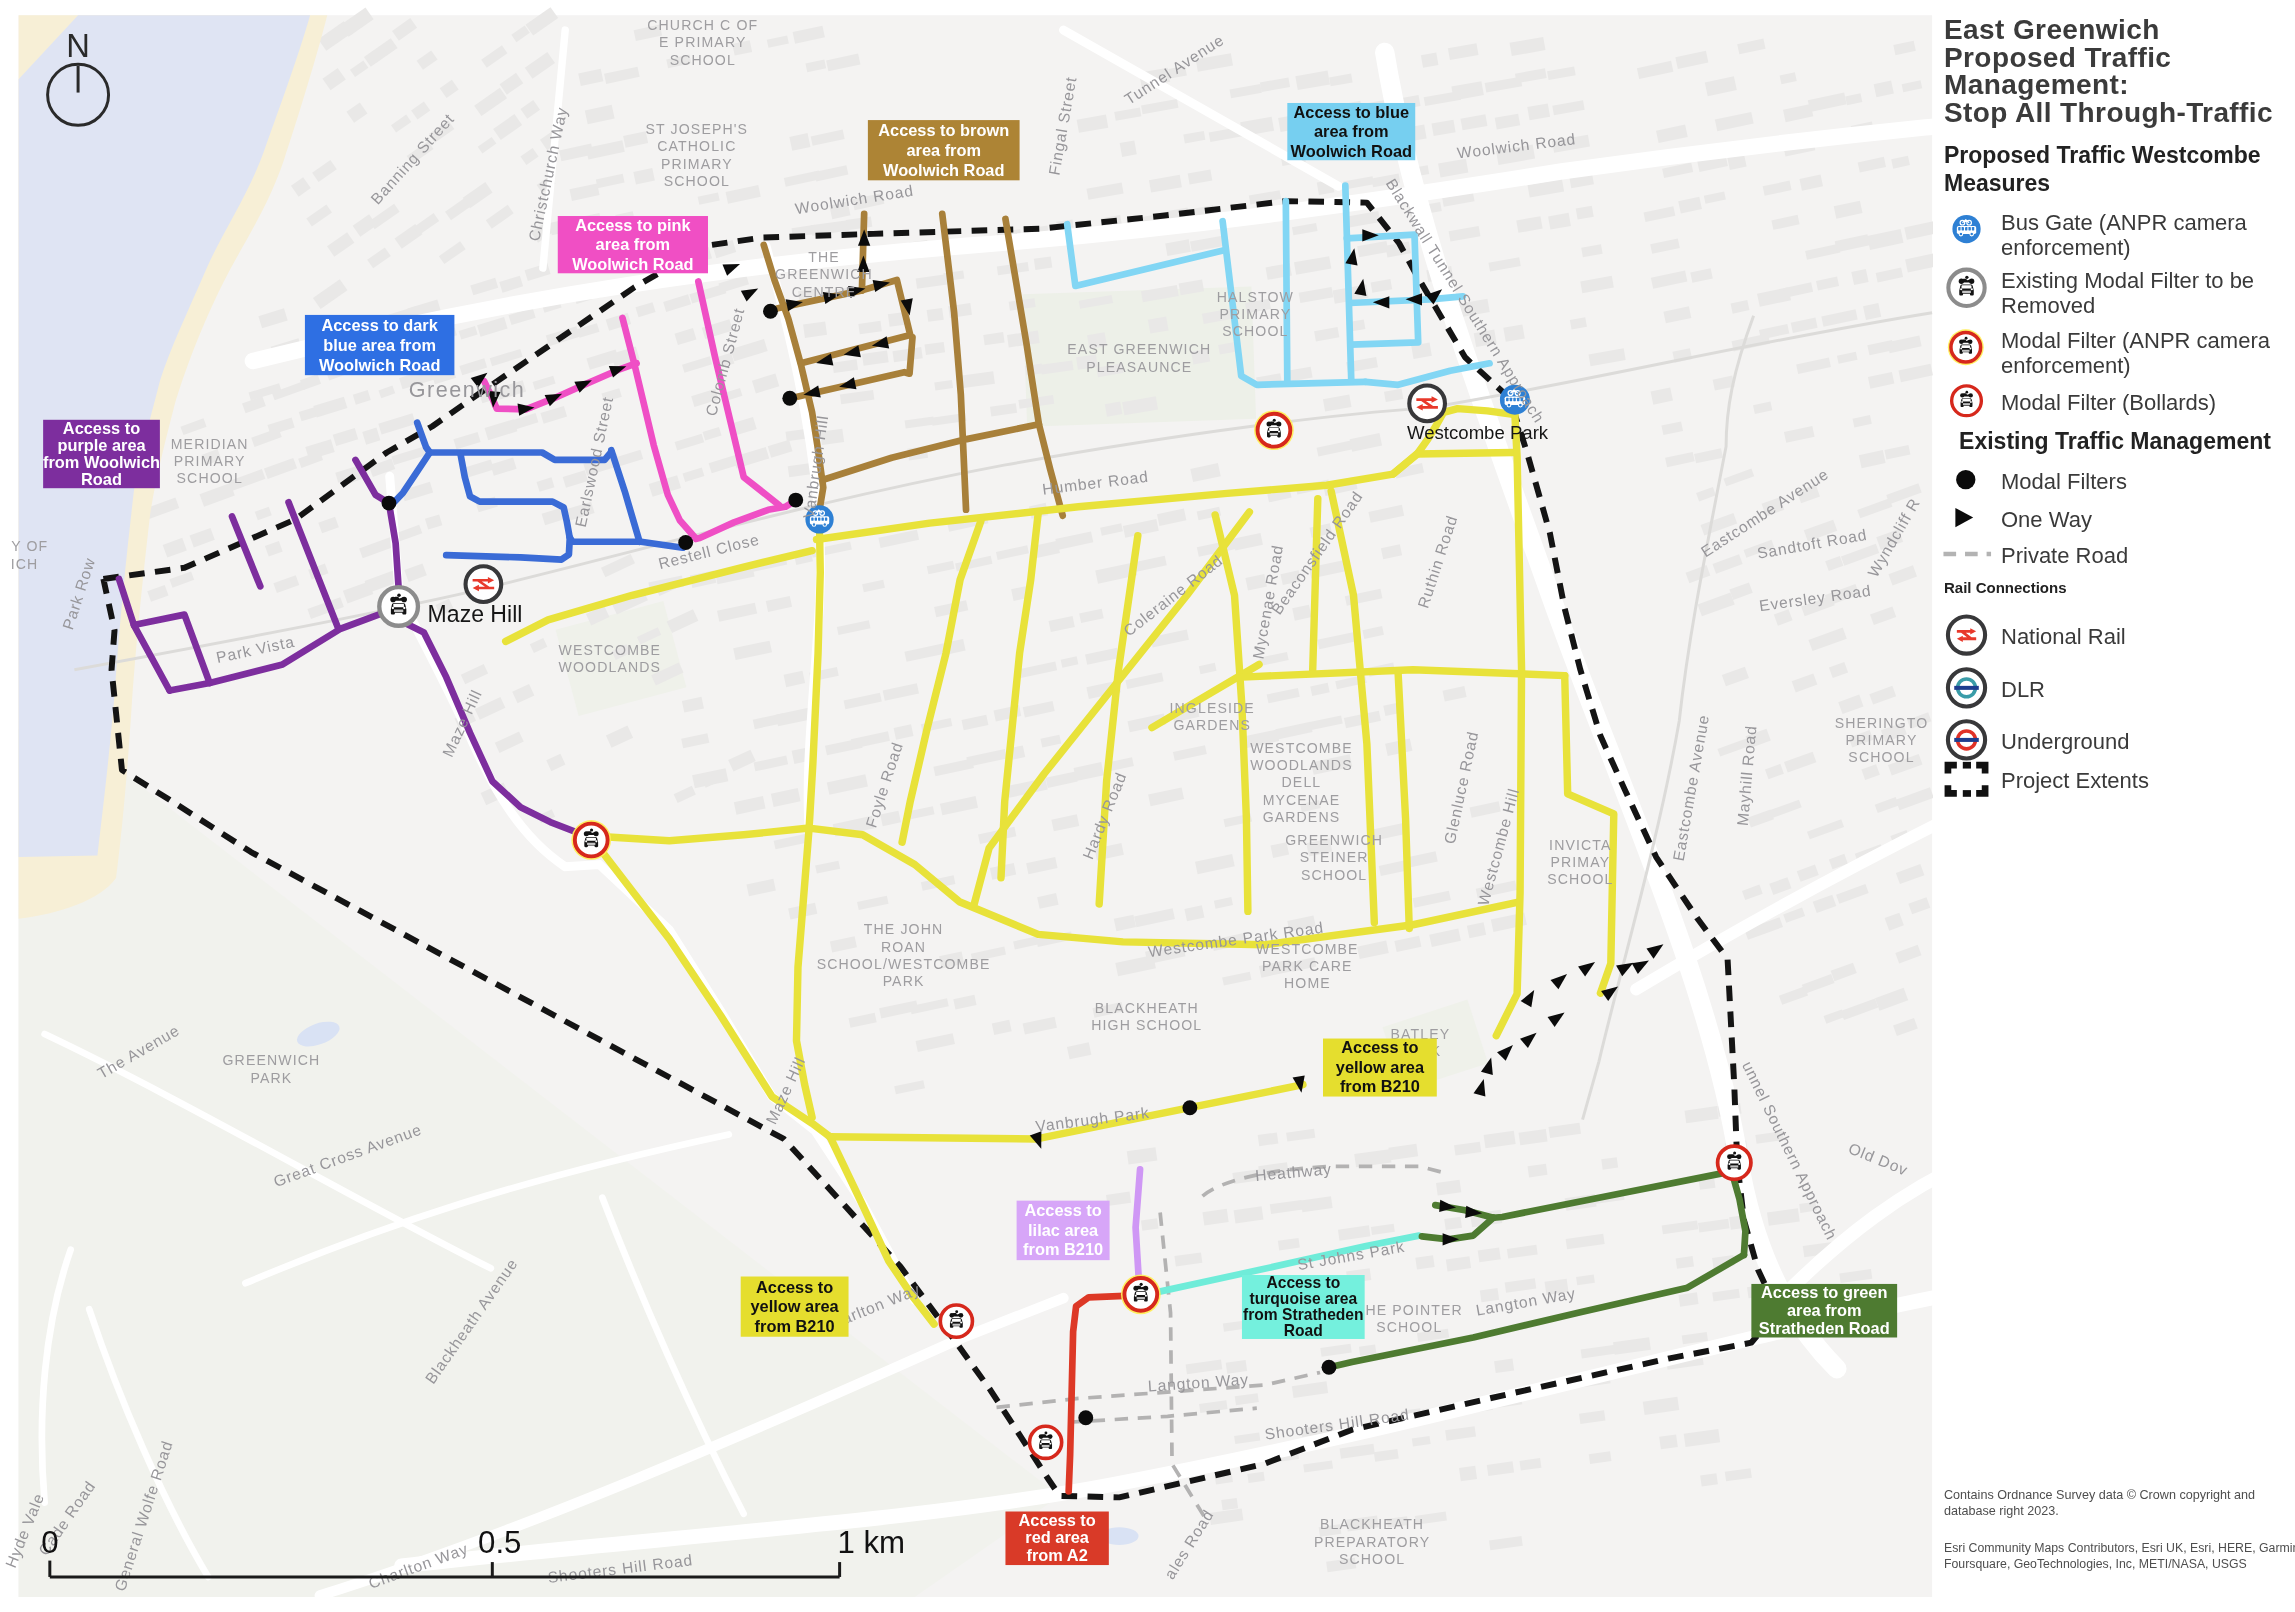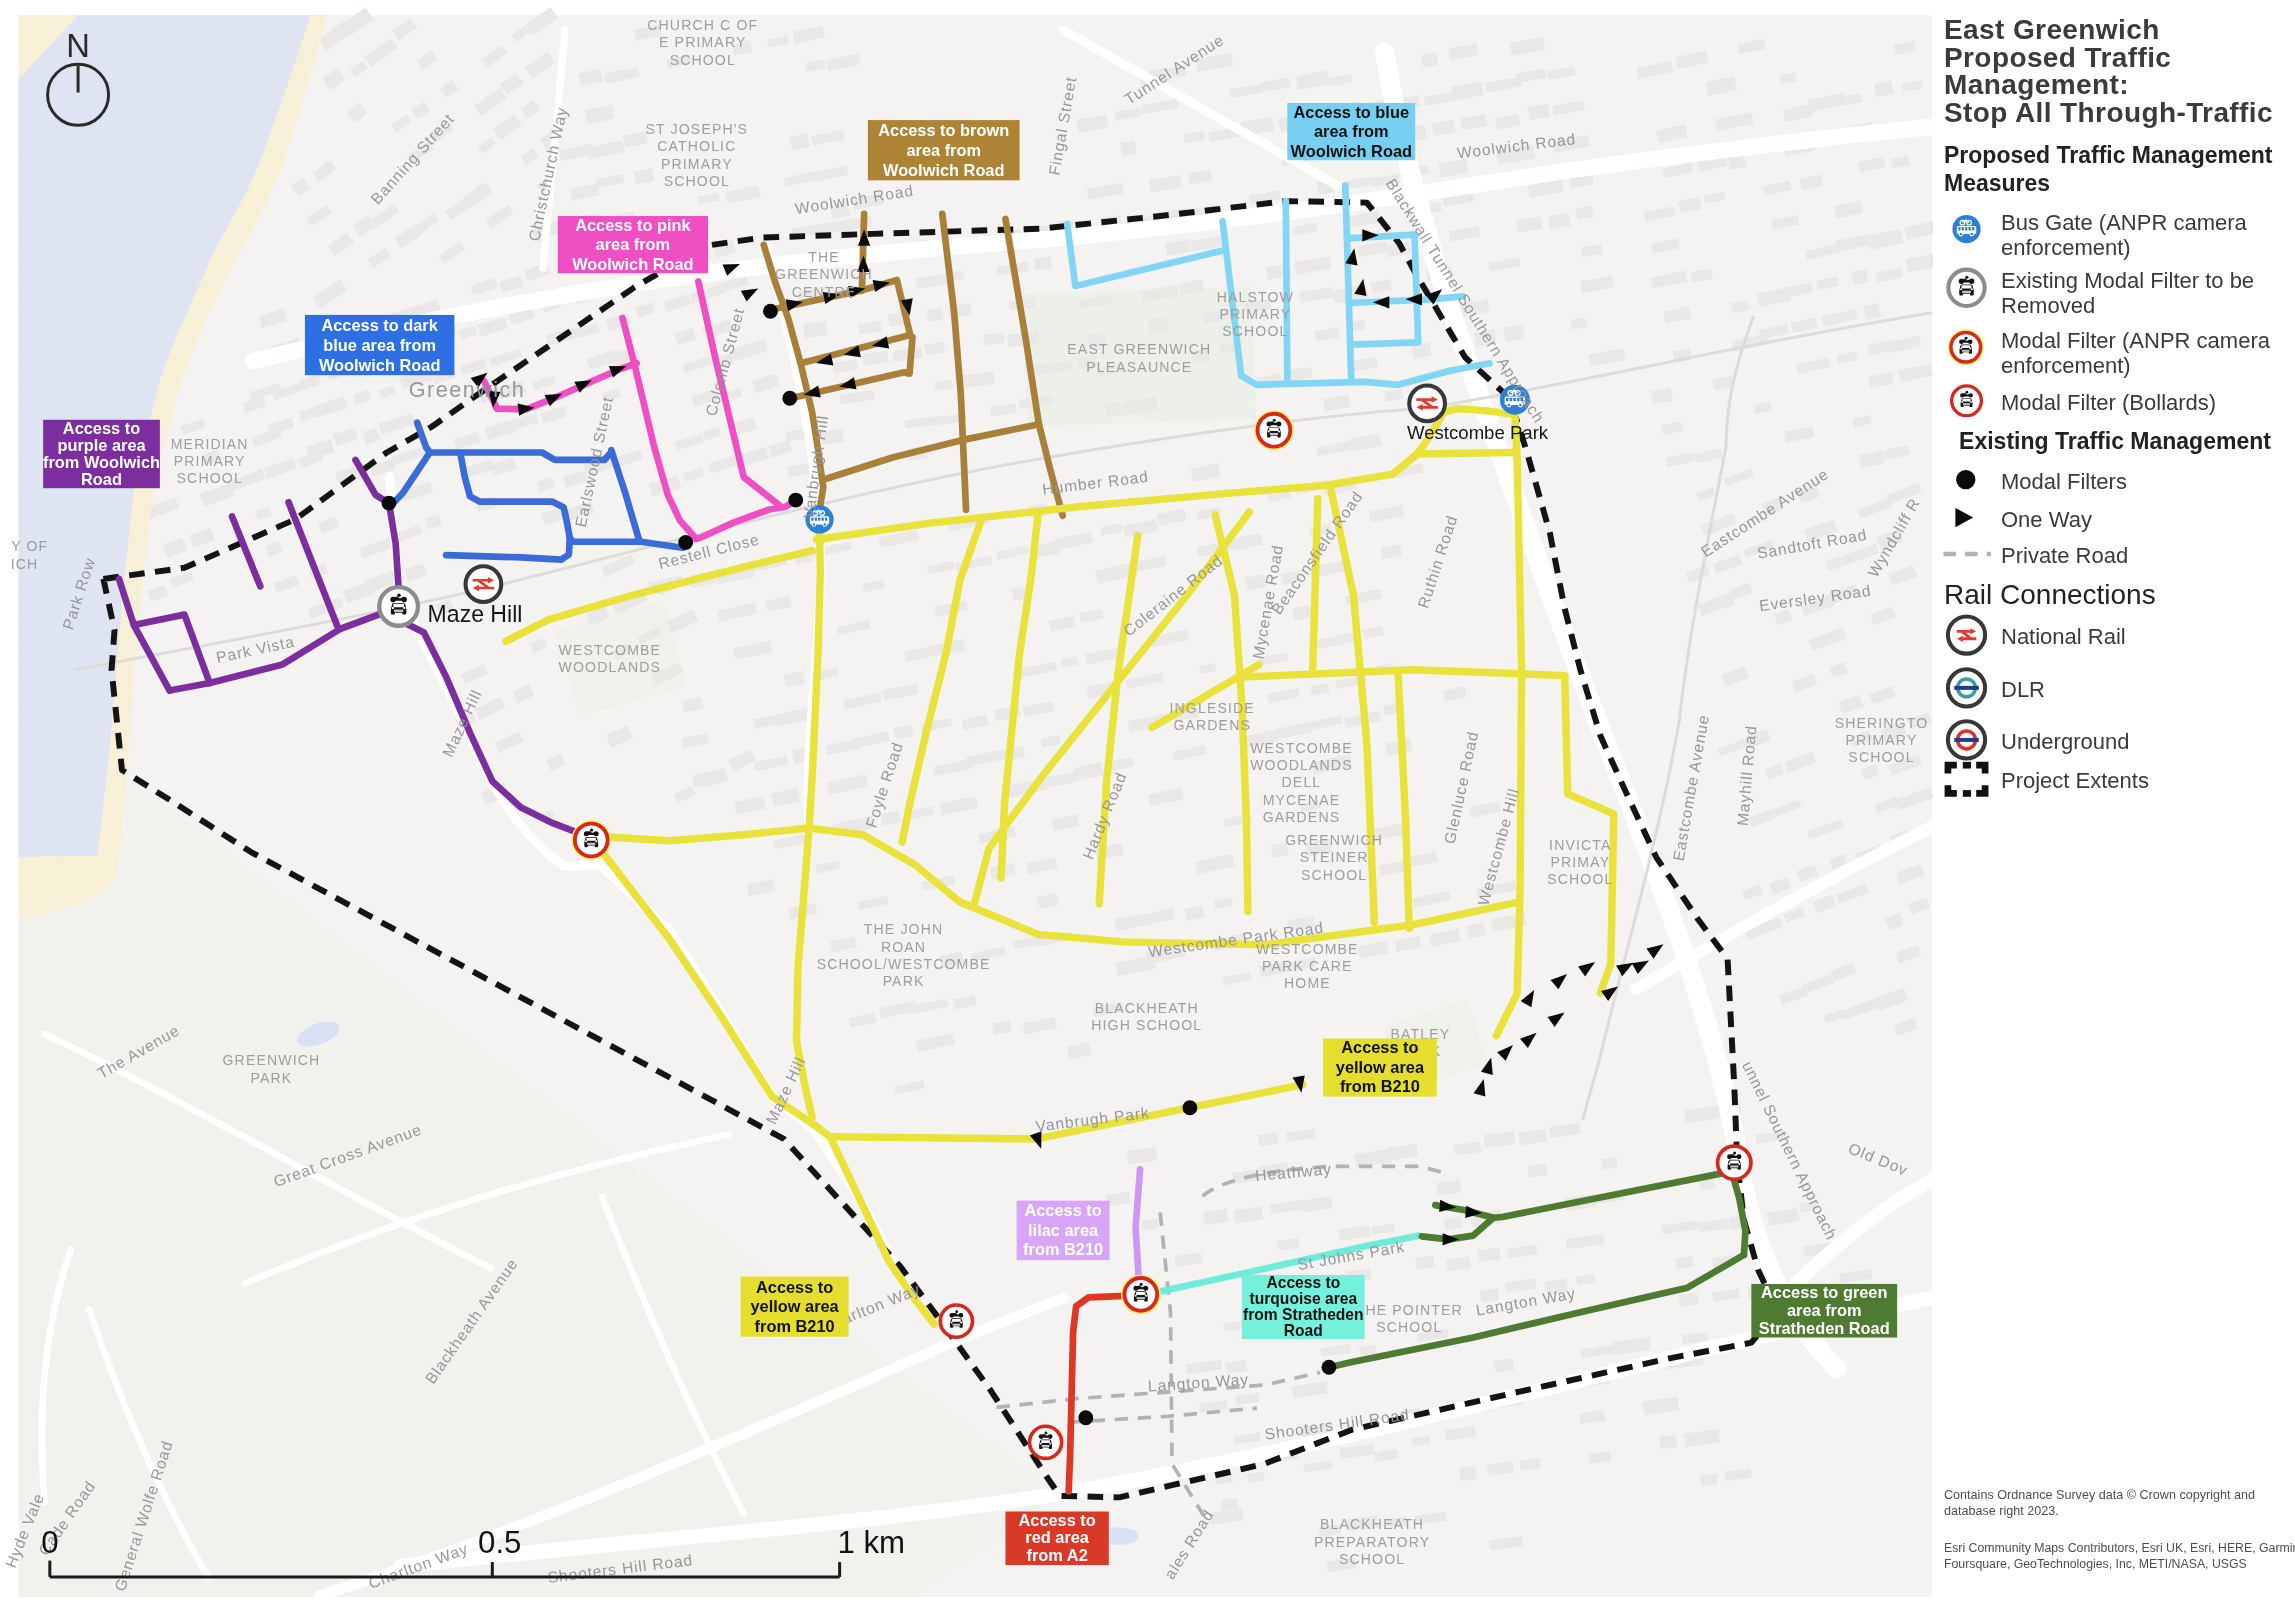--- a/index.html
+++ b/index.html
@@ -1108,21 +1108,21 @@
       </g>
       <text x="67" y="2088" font-size="42" fill="#111" text-anchor="middle">0</text>
       <text x="672" y="2088" font-size="42" fill="#111" text-anchor="middle">0.5</text>
       <text x="1126" y="2088" font-size="42" fill="#111" text-anchor="start">1 km</text>
     </svg>
 
 <div style="position:absolute;left:1933px;top:0;width:363px;height:1613px;background:#fff;"></div>
 
 <div style="position:absolute;left:1944px;top:16.4px;width:350px;font-size:28px;font-weight:700;color:#3b3b3b;line-height:27.5px;letter-spacing:0.4px;">East Greenwich<br>Proposed Traffic<br>Management:<br>Stop All Through-Traffic</div>
 
-<div style="position:absolute;left:1944px;top:141px;width:342px;font-size:23px;font-weight:700;color:#222;line-height:28px;">Proposed Traffic Management Measures</div>
+<div style="position:absolute;left:1944px;top:141px;width:342px;font-size:23px;font-weight:700;color:#222;line-height:28px;">Proposed Traffic Westcombe Measures</div>
 
 <svg style="position:absolute;left:1933px;top:0;" width="363" height="818" viewBox="2598 0 488 1100" font-family="Liberation Sans, sans-serif">
 <defs>
 <g id="busgate2">
           <circle r="19" fill="#2e80d4"></circle>
 <g stroke="#fff" stroke-width="1.6" fill="none">
 <circle cx="-5.5" cy="-8.5" r="3.1"></circle>
             <circle cx="3.5" cy="-8.5" r="3.1"></circle>
 <path d="M -5.5,-8.5 L -1,-12.5 L 3.5,-8.5 M -1,-12.5 L -1,-9.5"></path>
 </g>
@@ -1208,21 +1208,21 @@
 </g>
 </svg>
 <div style="position:absolute;left:2001px;top:211px;width:298px;font-size:22px;color:#3a3a3a;line-height:24.5px;">Bus Gate (ANPR camera enforcement)</div>
 <div style="position:absolute;left:2001px;top:269px;width:298px;font-size:22px;color:#3a3a3a;line-height:24.5px;">Existing Modal Filter to be Removed</div>
 <div style="position:absolute;left:2001px;top:329px;width:298px;font-size:22px;color:#3a3a3a;line-height:24.5px;">Modal Filter (ANPR camera enforcement)</div>
 <div style="position:absolute;left:2001px;top:391px;width:298px;font-size:22px;color:#3a3a3a;line-height:24.5px;">Modal Filter (Bollards)</div>
 <div style="position:absolute;left:1944px;top:428px;width:342px;font-size:23px;font-weight:700;color:#222;text-align:center;">Existing Traffic Management</div>
 <div style="position:absolute;left:2001px;top:469px;width:298px;font-size:22px;color:#3a3a3a;">Modal Filters</div>
 <div style="position:absolute;left:2001px;top:507px;width:298px;font-size:22px;color:#3a3a3a;">One Way</div>
 <div style="position:absolute;left:2001px;top:543px;width:298px;font-size:22px;color:#3a3a3a;">Private Road</div>
-<div style="position:absolute;left:1944px;top:579px;width:342px;font-size:28px;font-weight:400;color:#222;">Rail Connections</div>
+<div style="position:absolute;left:1944px;top:579px;width:342px;font-size:15px;font-weight:700;color:#222;">Rail Connections</div>
 <div style="position:absolute;left:2001px;top:624px;width:298px;font-size:22px;color:#3a3a3a;">National Rail</div>
 <div style="position:absolute;left:2001px;top:677px;width:298px;font-size:22px;color:#3a3a3a;">DLR</div>
 <div style="position:absolute;left:2001px;top:729px;width:298px;font-size:22px;color:#3a3a3a;">Underground</div>
 <div style="position:absolute;left:2001px;top:768px;width:298px;font-size:22px;color:#3a3a3a;">Project Extents</div>
 
 <div style="position:absolute;left:1944px;top:1488px;width:356px;font-size:12.6px;color:#4e4e4e;line-height:15.6px;">Contains Ordnance Survey data © Crown copyright and database right 2023.</div>
 <div style="position:absolute;left:1944px;top:1541px;width:364px;font-size:12.3px;color:#4e4e4e;line-height:15.6px;white-space:nowrap;">Esri Community Maps Contributors, Esri UK, Esri, HERE, Garmin,<br>Foursquare, GeoTechnologies, Inc, METI/NASA, USGS</div>
 
 </div>
 

